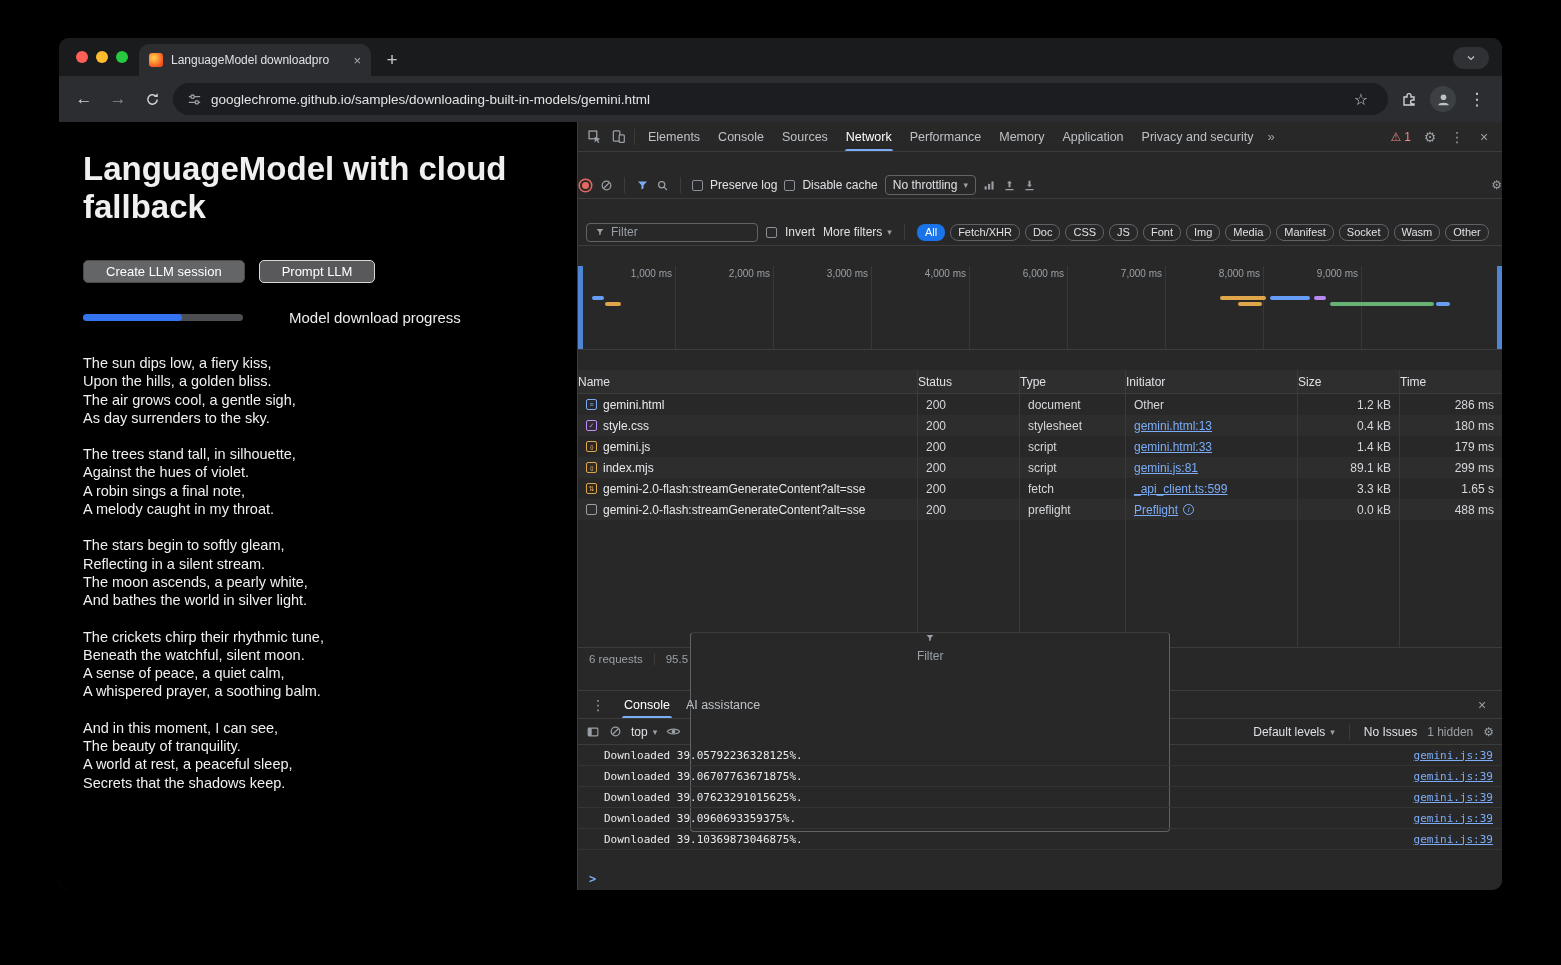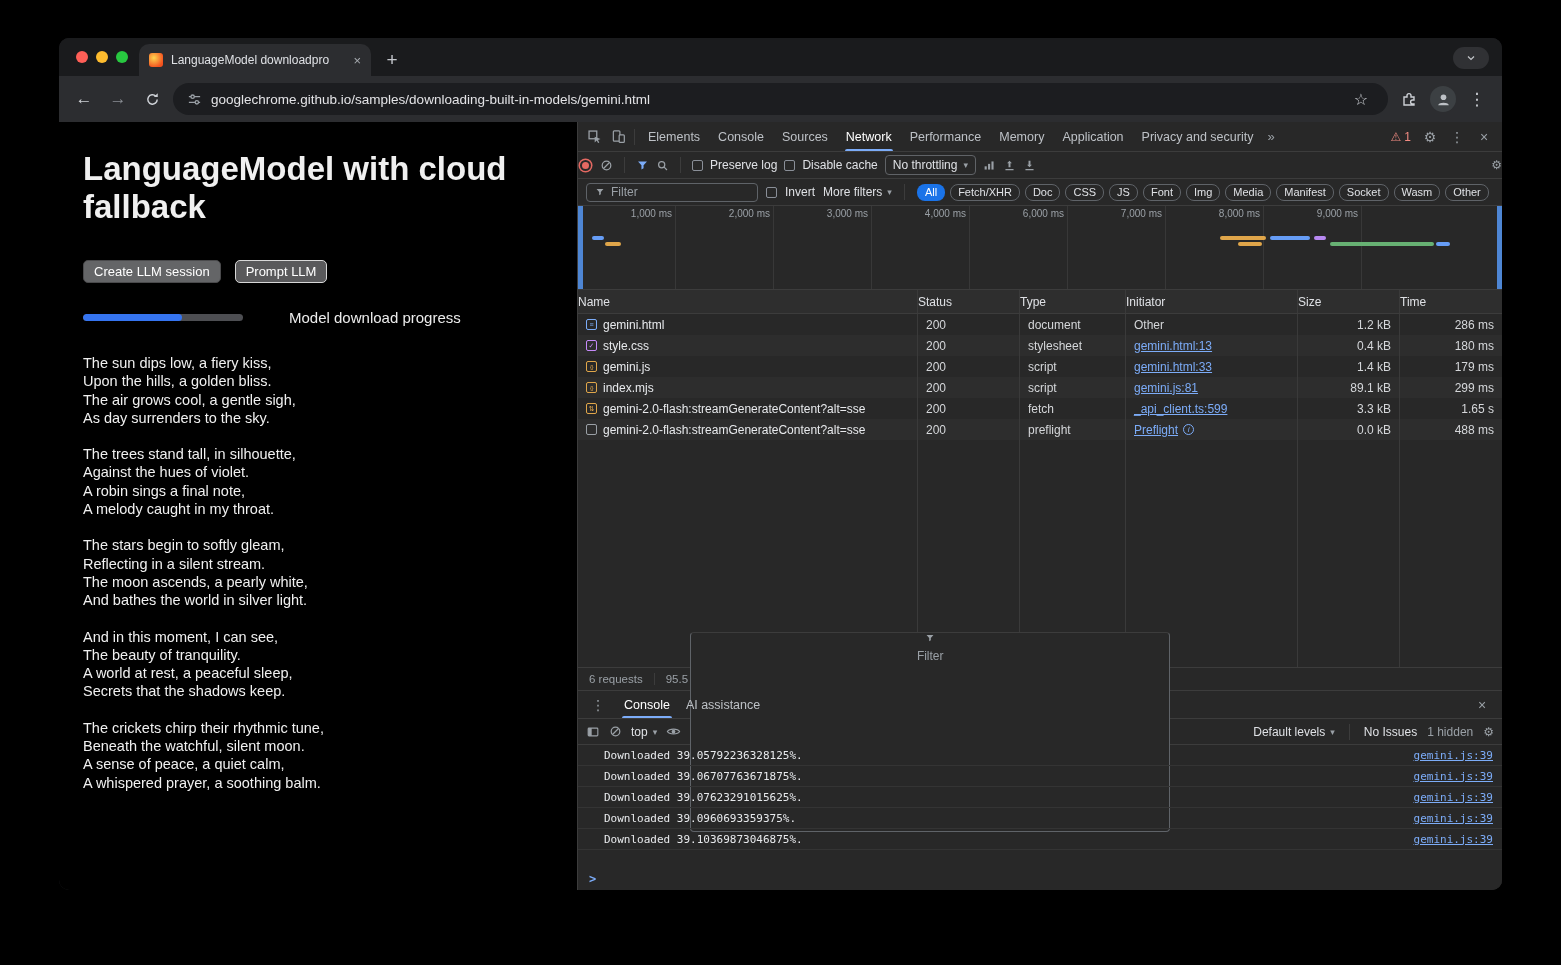--- a/index.html
+++ b/index.html
@@ -31,31 +31,31 @@
              padding:0 14px; color:#e3e3e6; font-size:13.5px; min-width:0; }
   .omnibox .url { white-space:nowrap; overflow:hidden; flex:1; }
   .avatar { width:26px; height:26px; border-radius:50%; background:#3c4043; display:flex; align-items:center; justify-content:center; flex:none; }
 
   
   .content { flex:1; display:flex; min-height:0; }
   .page { width:518px; background:#000; color:#f0f0f0; padding:28px 24px; flex:none; overflow:hidden; }
   .page h1 { font-size:33px; line-height:38px; font-weight:700; max-width:440px; margin-bottom:34px; }
   .btn-row { display:flex; gap:14px; margin-bottom:26px; }
   .btn { font-family:"Liberation Sans",sans-serif; font-size:13px; color:#fff; background:#646567; border:1px solid #4a4a4c;
-         border-radius:5px; padding:3px 10px; }
+         border-radius:5px; padding:3px 22px; }
   .btn.focused { background:#59595b; border:1.5px solid #d7d7d7; }
   .progress-row { display:flex; align-items:center; gap:10px; margin-bottom:28px; }
   .progress { width:160px; height:7px; border-radius:4px; background:#4d4e52; overflow:hidden; }
   .progress > .fill { height:100%; background:#3574f0; border-radius:4px; }
   .progress-label { font-size:15px; color:#ececec;margin-left:36px; }
   .stanza { font-size:14.5px; line-height:18.3px; margin-bottom:18px; white-space:pre-line; }
 
   
   .devtools { flex:1; min-width:0; background:#282828; border-left:1px solid #3c3c3c; display:flex; flex-direction:column;
-              color:#dfe1e5; font-size:12px; }
+              color:#dfe1e5; font-size:12px;gap:20px; }
   .ticon { display:flex; align-items:center; justify-content:center; color:#9aa0a6; flex:none; }
   .vdiv { width:1px; height:16px; background:#3c3c3c; margin:0 4px; flex:none; }
 
   .dt-tabbar { height:30px; display:flex; align-items:center; padding:0 6px 0 4px; border-bottom:1px solid #3c3c3c; flex:none; }
   .dt-tabs { display:flex; align-items:center; height:100%; }
   .dt-tab { padding:0 9px; height:100%; display:flex; align-items:center; color:#bdc1c6; font-size:12.5px; position:relative; white-space:nowrap; }
   .dt-tab.selected { color:#fff; }
   .dt-tab.selected::after { content:""; position:absolute; left:8px; right:8px; bottom:0; height:2.5px; background:#7cacf8; border-radius:2px 2px 0 0; }
   .more-tabs { color:#9aa0a6; font-size:13px; padding:0 5px; }
   .dt-right { margin-left:auto; display:flex; align-items:center; gap:3px; }
@@ -207,29 +207,29 @@
   <p class="stanza">The trees stand tall, in silhouette,
 Against the hues of violet.
 A robin sings a final note,
 A melody caught in my throat.</p>
 
   <p class="stanza">The stars begin to softly gleam,
 Reflecting in a silent stream.
 The moon ascends, a pearly white,
 And bathes the world in silver light.</p>
 
+  <p class="stanza">The crickets chirp their rhythmic tune,
+Beneath the watchful, silent moon.
+A sense of peace, a quiet calm,
+A whispered prayer, a soothing balm.</p>
+
   <p class="stanza">And in this moment, I can see,
 The beauty of tranquility.
 A world at rest, a peaceful sleep,
 Secrets that the shadows keep.</p>
-
-  <p class="stanza">The crickets chirp their rhythmic tune,
-Beneath the watchful, silent moon.
-A sense of peace, a quiet calm,
-A whispered prayer, a soothing balm.</p>
 </div>
     </div>
 
     <div class="devtools">
 
       <div class="dt-tabbar">
         <span class="dt-ic">
           <svg width="15" height="15" viewBox="0 0 16 16">
               <rect x="2.2" y="2.2" width="8.2" height="8.2" fill="none" stroke="currentColor" stroke-width="1.4"></rect>
               <path d="M8.2 8.2l6.2 2.4-2.7 1 1.4 2.7-1.3.7-1.4-2.7-2.2 2z" fill="currentColor"></path>

